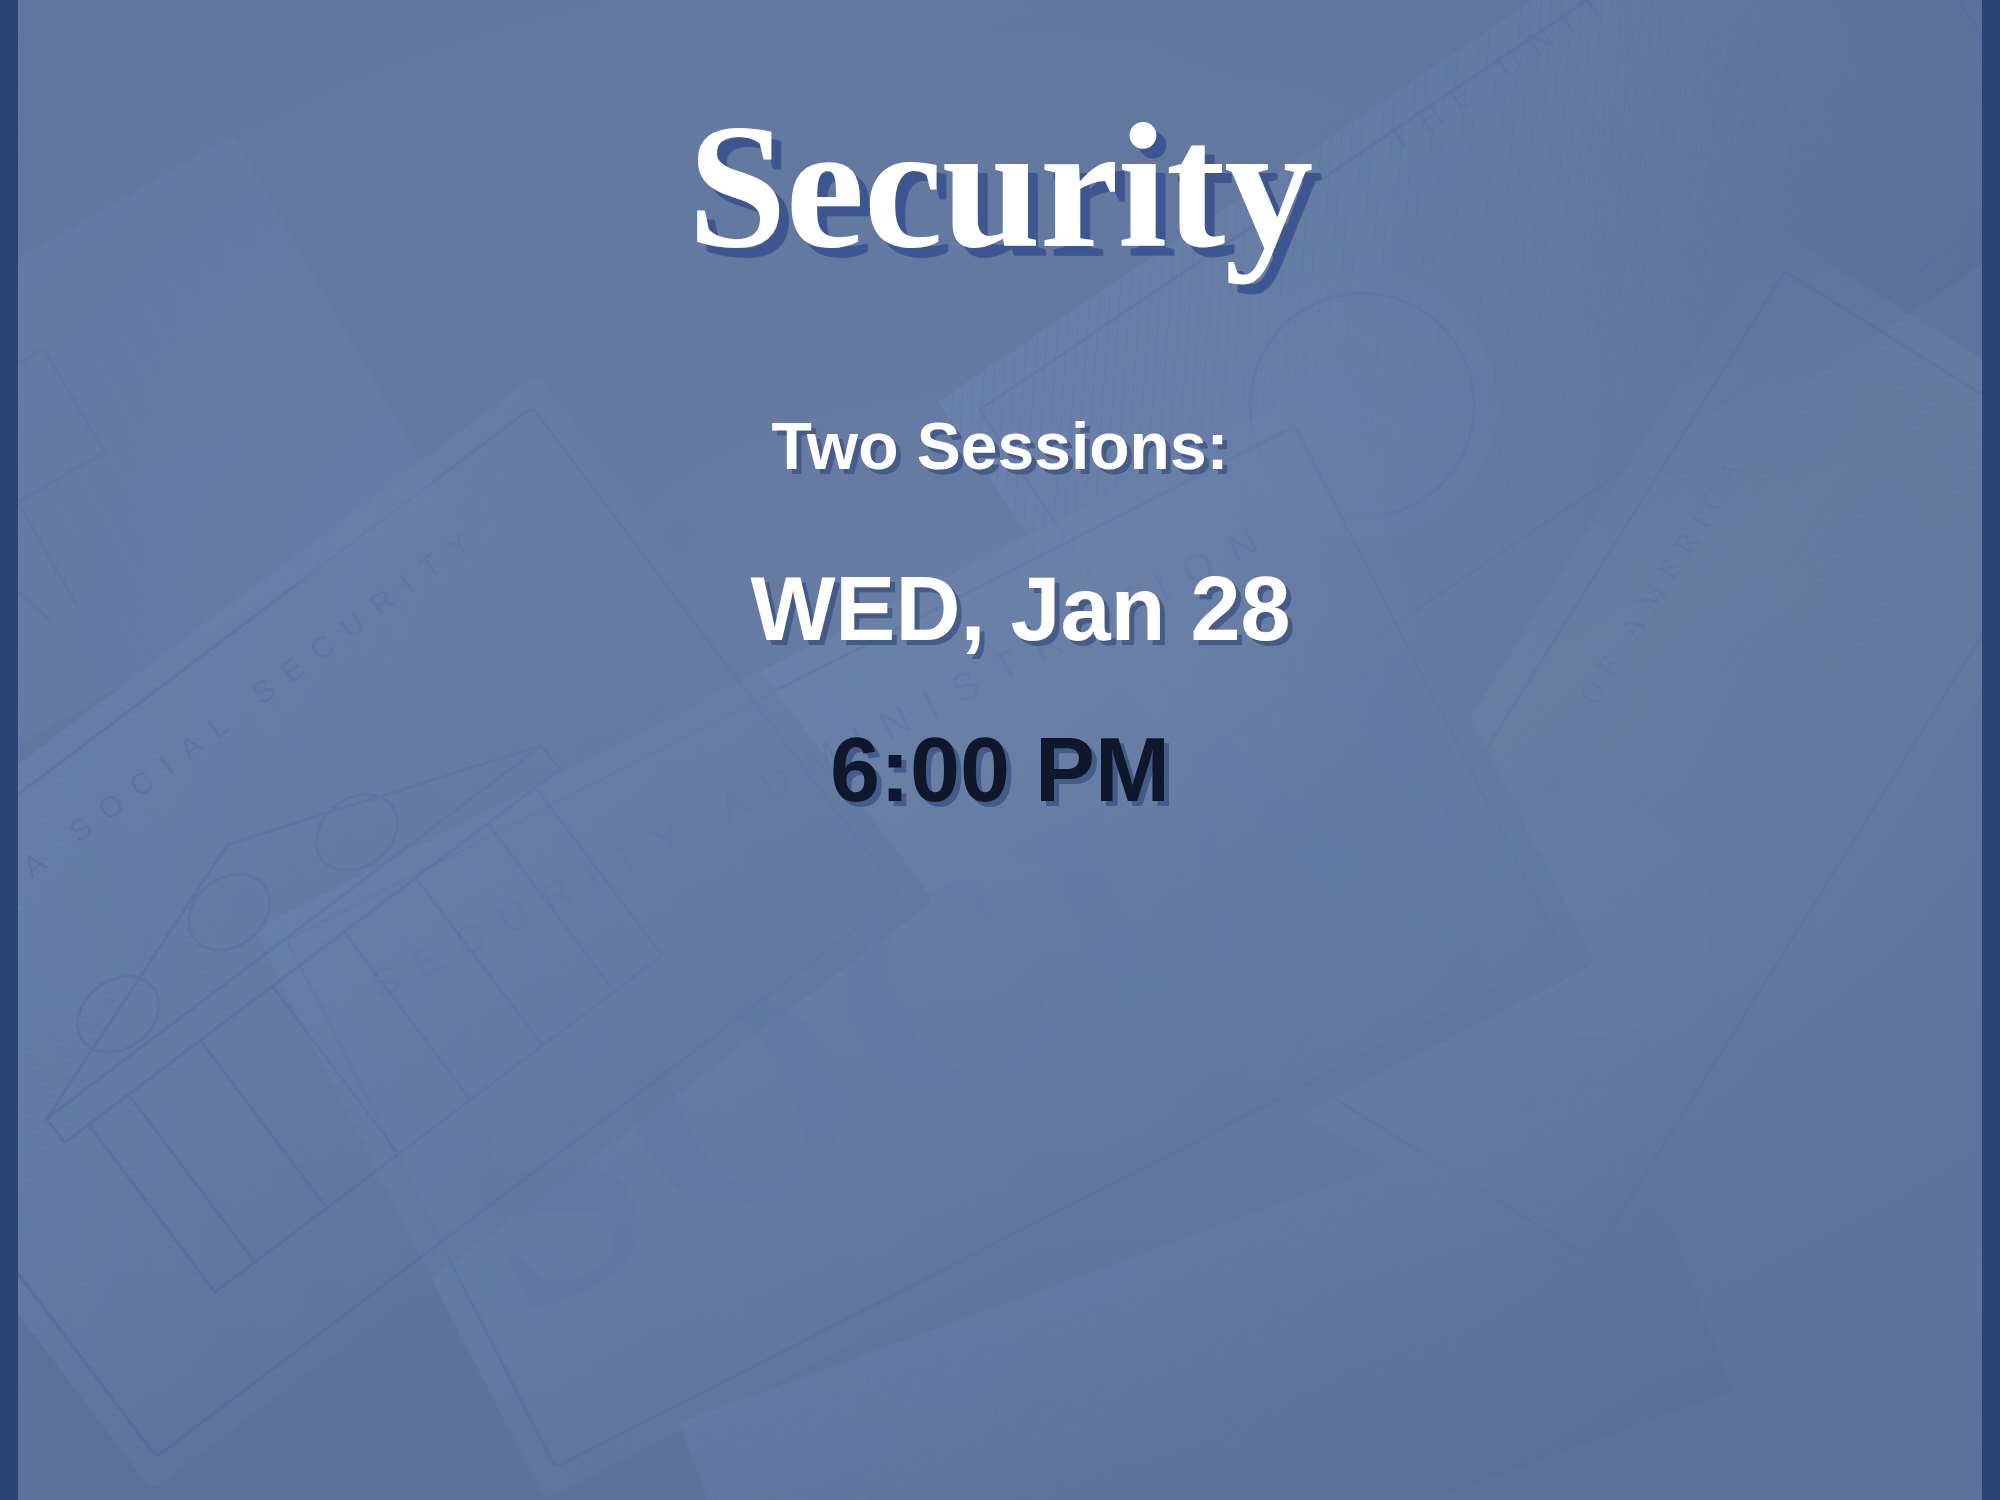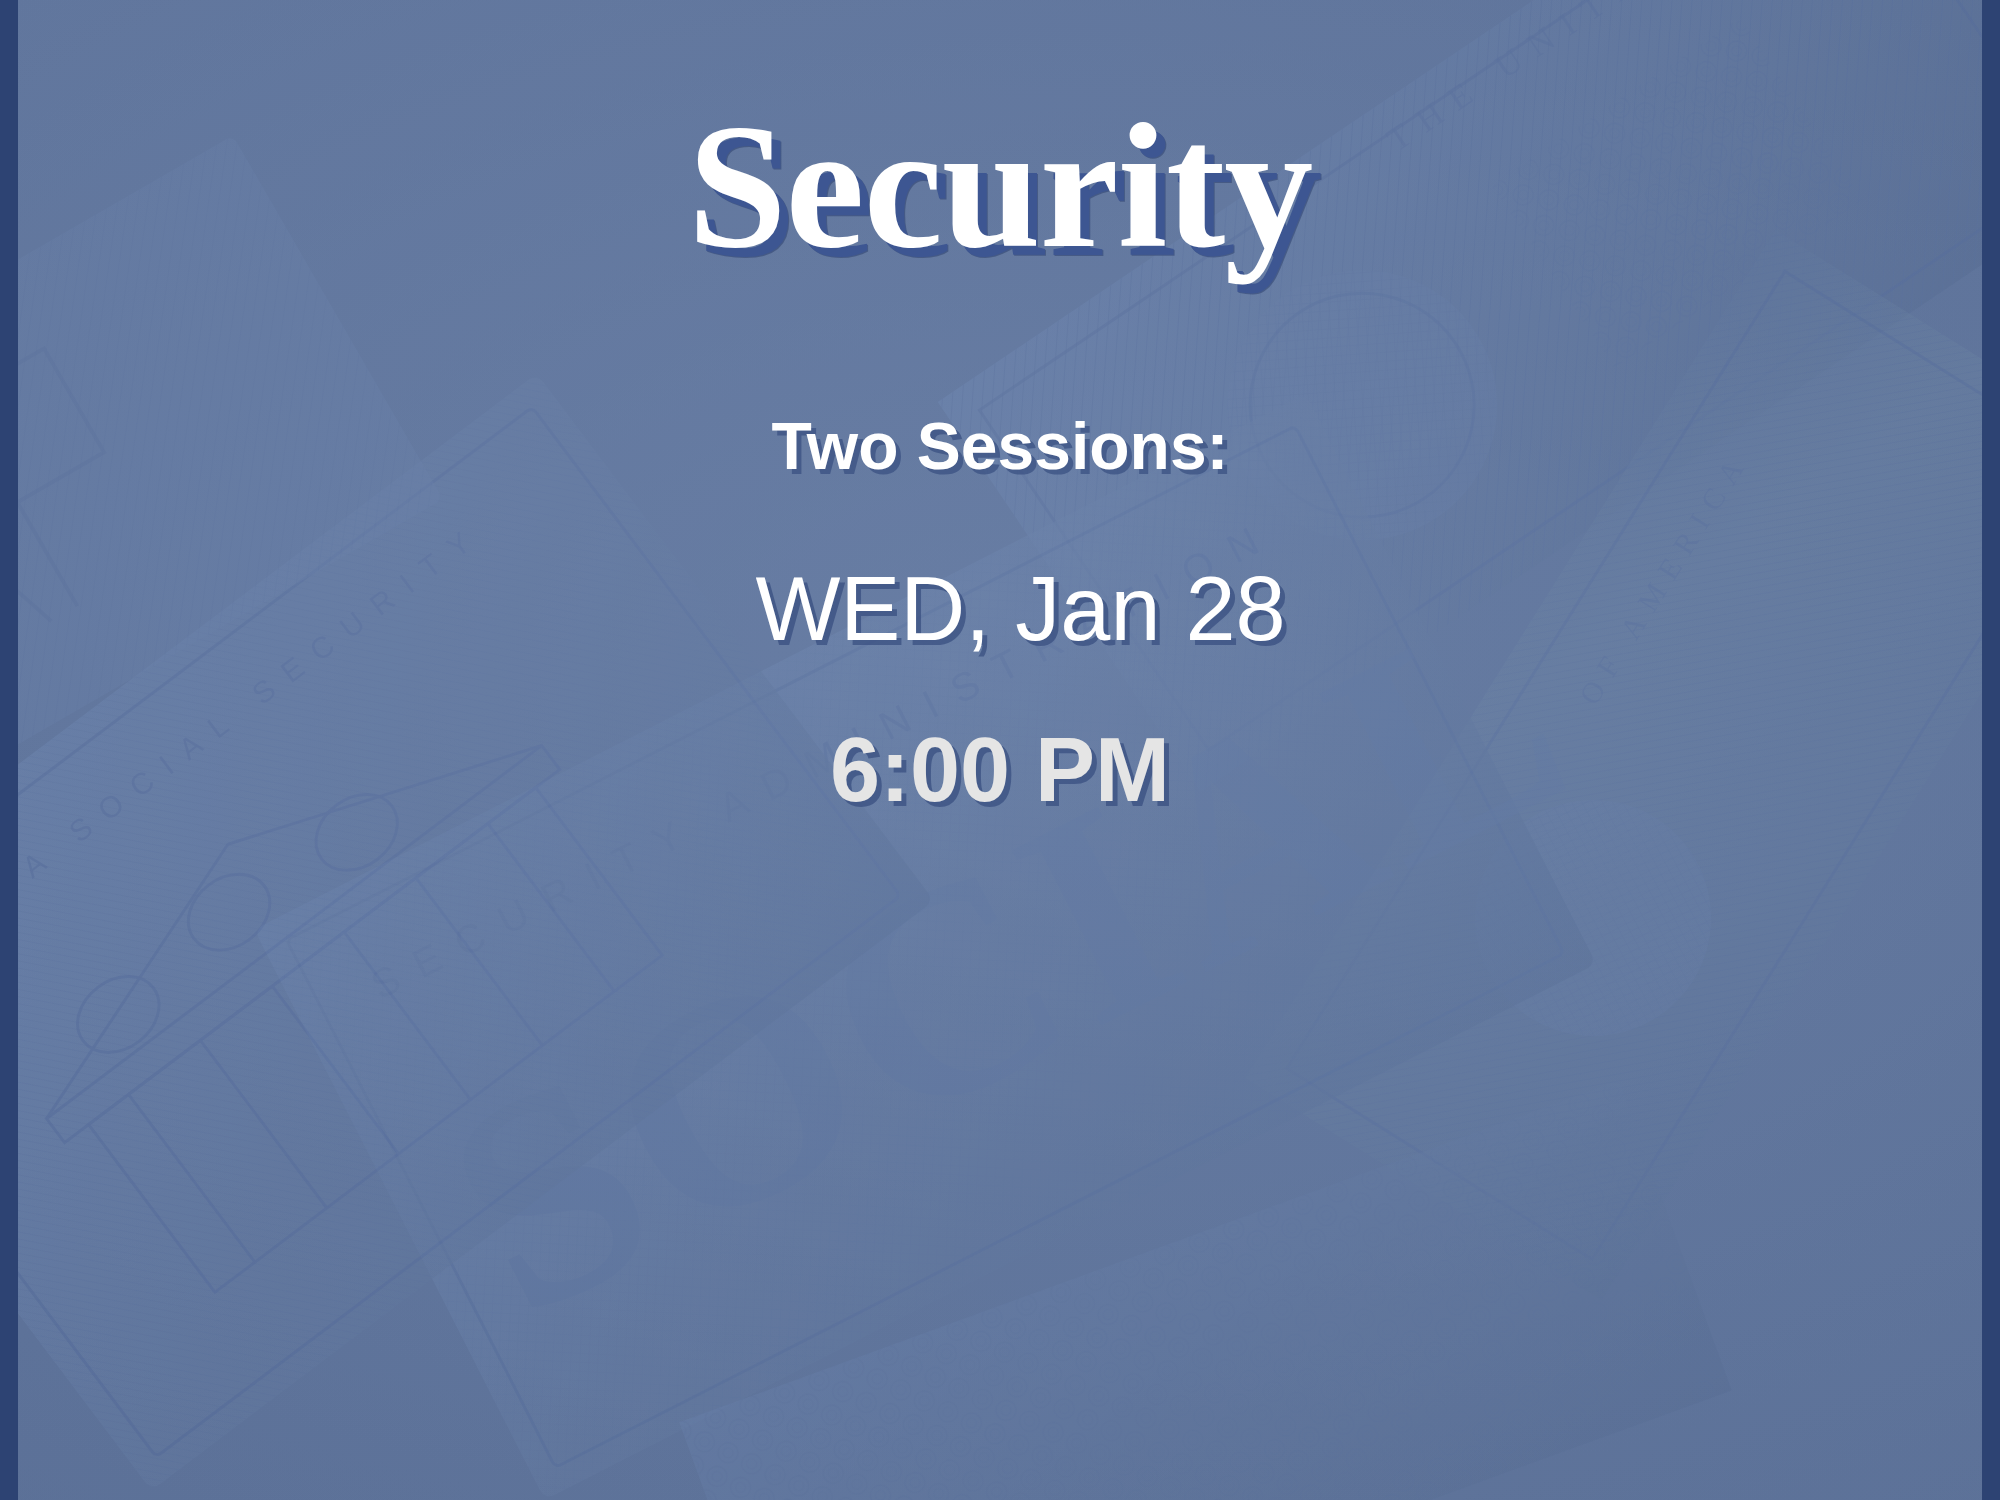--- a/index.html
+++ b/index.html
@@ -89,31 +89,31 @@
     margin-top: 74px;
     display: flex;
     width: 100%;
   }
   .session-col {
     flex: 1;
     text-align: center;
   }
   .session-date {
     font-size: 90px;
-    font-weight: normal;
+    font-weight: bold;
     color: #ffffff;
     text-shadow: 5px 5px 0 rgba(56,78,128,0.72);
     white-space: nowrap;
     padding-left: 41px;
   }
   .session-time {
     margin-top: 58px;
     font-size: 90px;
     font-weight: bold;
-    color: #e5e5e5;
+    color: #0f172a;
     text-shadow: 5px 5px 0 rgba(56,78,128,0.72);
     white-space: nowrap;
   }
 </style>
 </head>
 <body>
 
 <div id="slide">
 
   <div id="bg-art">

